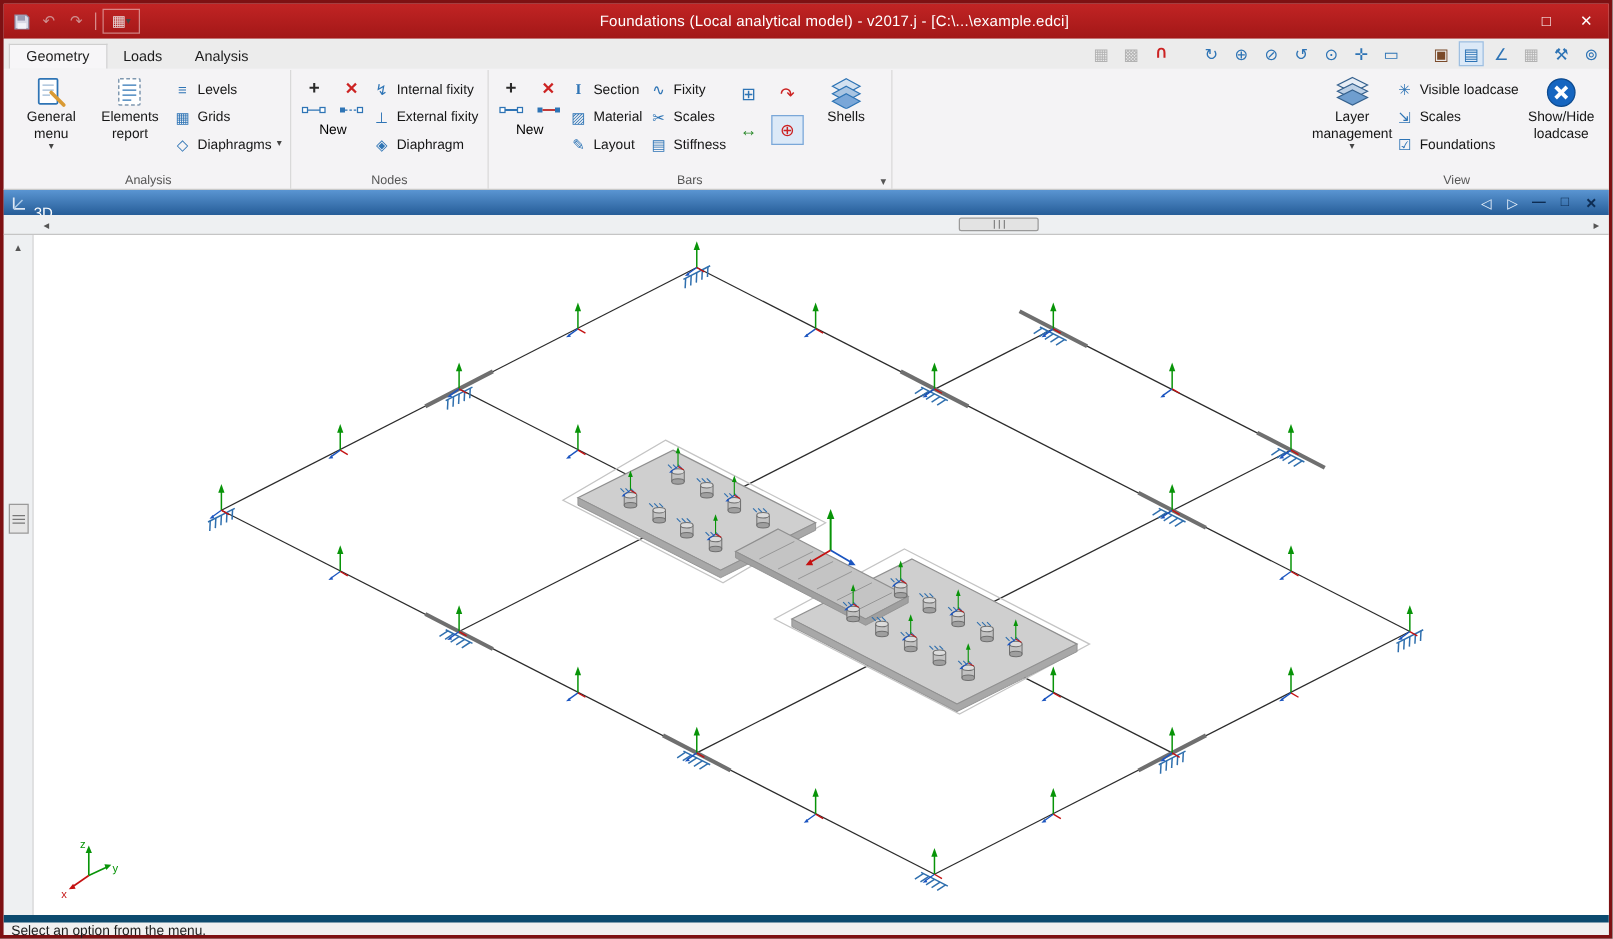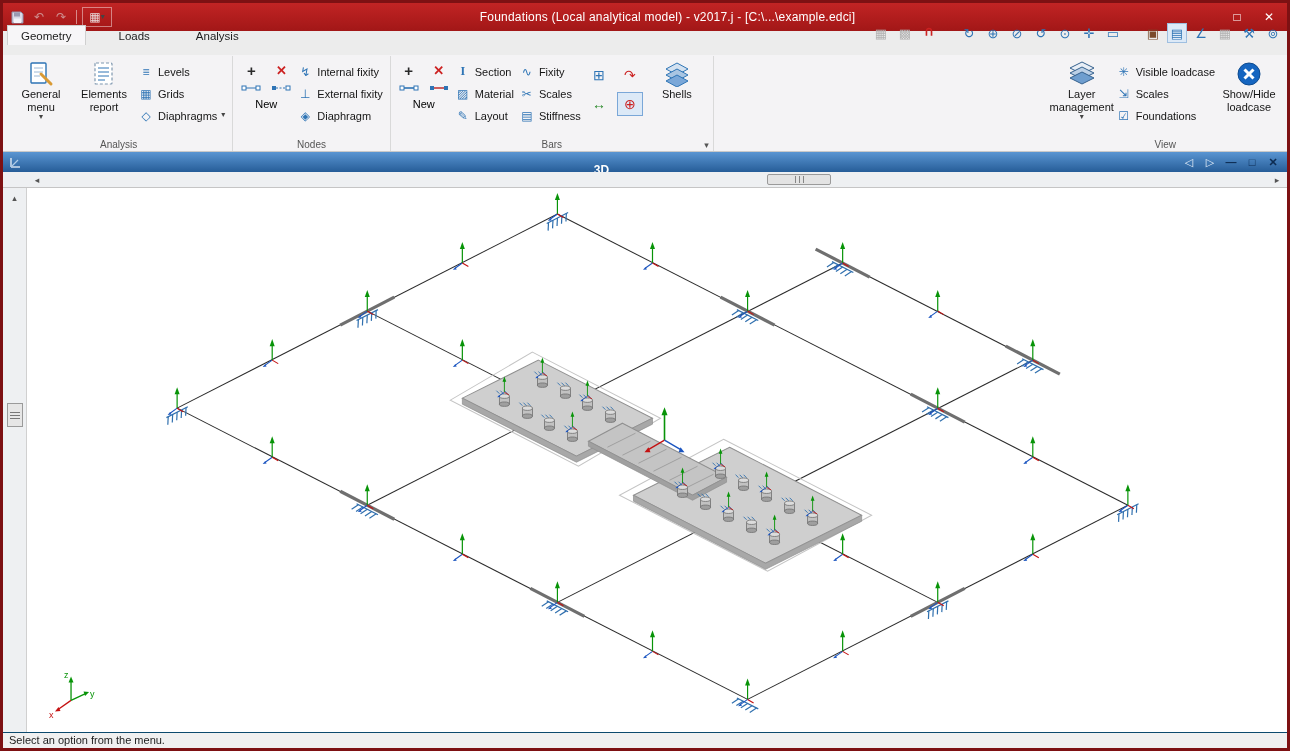--- a/index.html
+++ b/index.html
@@ -18,22 +18,22 @@
   .qat .qbtn.disabled { color:#cf9090; }
   .qat .qbtn.framed { border:1px solid rgba(255,255,255,.45); width:30px; }
   .qat-sep { width:1px; height:14px; background:#d88a8a; margin:0 3px; }
   .title-text { flex:1; text-align:center; font-size:12px; font-weight:normal; letter-spacing:.2px;
                 white-space:nowrap; overflow:hidden; }
   .win-buttons { display:flex; gap:4px; }
   .win-buttons .wbtn { width:28px; height:20px; background:transparent; border:none; color:#fff;
                        font-size:12px; cursor:pointer; }
 
   
-  .tabrow { height:24px; background:#ececec; display:flex; align-items:flex-end; padding:10px 4px;
-            flex:0 0 auto;gap:20px; }
+  .tabrow { height:24px; background:#ececec; display:flex; align-items:flex-end; padding:0 4px;
+            flex:0 0 auto; }
   .tab { padding:4px 13px 3px; font-size:11.5px; color:#1c1c1c; cursor:pointer; }
   .tab.active { background:#f7f6f8; border:1px solid #cfcfcf; border-bottom:none; }
   .tabicons { margin-left:auto; display:flex; align-items:center; gap:4px; padding-bottom:2px; }
   .ti { width:20px; height:20px; display:flex; align-items:center; justify-content:center;
         font-size:13px; color:#2e74b5; cursor:pointer; }
   .ti.gray { color:#b2b2b2; }
   .ti.red { color:#c22; font-weight:bold; }
   .ti.brown { color:#7a4a2a; }
   .ti.pressed { border:1px solid #9fbfe0; background:#dce9f7; }
   .ti.flip { transform:rotate(180deg); font-weight:bold; }
@@ -66,21 +66,21 @@
   .toolbtn { width:26px; height:24px; border:1px solid transparent; display:flex; align-items:center;
              justify-content:center; font-size:14px; cursor:pointer; color:#2e74b5; }
   .toolbtn.red { color:#c22; }
   .toolbtn.green { color:#2c8a2c; }
   .toolbtn.sel { border:1px solid #7aa7d8; background:#dce9f7; }
   .launcher { position:absolute; right:4px; bottom:1px; font-size:9px; color:#555; cursor:pointer; }
 
   
   .view-titlebar { height:20px; background:linear-gradient(#5a95d2,#265d98); display:flex;
                    align-items:center; color:#fff; padding:0 6px; gap:5px; flex:0 0 auto; }
-  .vt-title { flex:1; text-align:center; font-weight:bold; font-size:12px;margin-top:16px; }
+  .vt-title { flex:1; text-align:left; font-weight:normal; font-size:12px;margin-top:16px; }
   .vt-btn { color:#eaf2fb; font-size:11px; width:16px; text-align:center; cursor:pointer; }
   .vt-btn.dark { color:#0d2c52; font-weight:bold; }
 
   
   .hstrip { height:16px; background:#eef0f2; border-bottom:1px solid #c5c5c5; position:relative; flex:0 0 auto; }
   .hs-arrow { position:absolute; top:0; width:16px; height:15px; font-size:9px; color:#555;
               display:flex; align-items:center; justify-content:center; cursor:pointer; }
   .hs-arrow.left { left:26px; } .hs-arrow.right { right:2px; }
   .hs-handle { position:absolute; left:764px; top:2px; width:64px; height:11px; background:#e3e3e3;
                border:1px solid #9a9a9a; border-radius:2px; display:flex; align-items:center;
@@ -92,21 +92,21 @@
             flex-direction:column; align-items:center; flex:0 0 auto; }
   .vs-up { font-size:9px; color:#555; margin-top:5px; cursor:pointer; }
   .vs-expander { margin-top:200px; width:16px; height:24px; border:1px solid #9a9a9a; background:#e6e6e6;
                  display:flex; flex-direction:column; align-items:center; justify-content:center;
                  gap:2px; cursor:pointer; }
   .vs-expander i { width:10px; height:1px; background:#777; }
 
   .canvas { flex:1 1 auto; background:#fff; position:relative; overflow:hidden; }
   .canvas svg { position:absolute; inset:0; }
 
-  .statusbar { height:16px; background:#f0f0f0; border-top:1px solid #0c4a6e; font-size:11px;
+  .statusbar { height:16px; background:#f0f0f0; border-top:6px solid #0c4a6e; font-size:11px;
                color:#1c1c1c; padding:1px 6px; flex:0 0 auto; }
 
   
   .icn { display:block; }
 </style>
 </head>
 <body>
 
 <div class="window">
 

